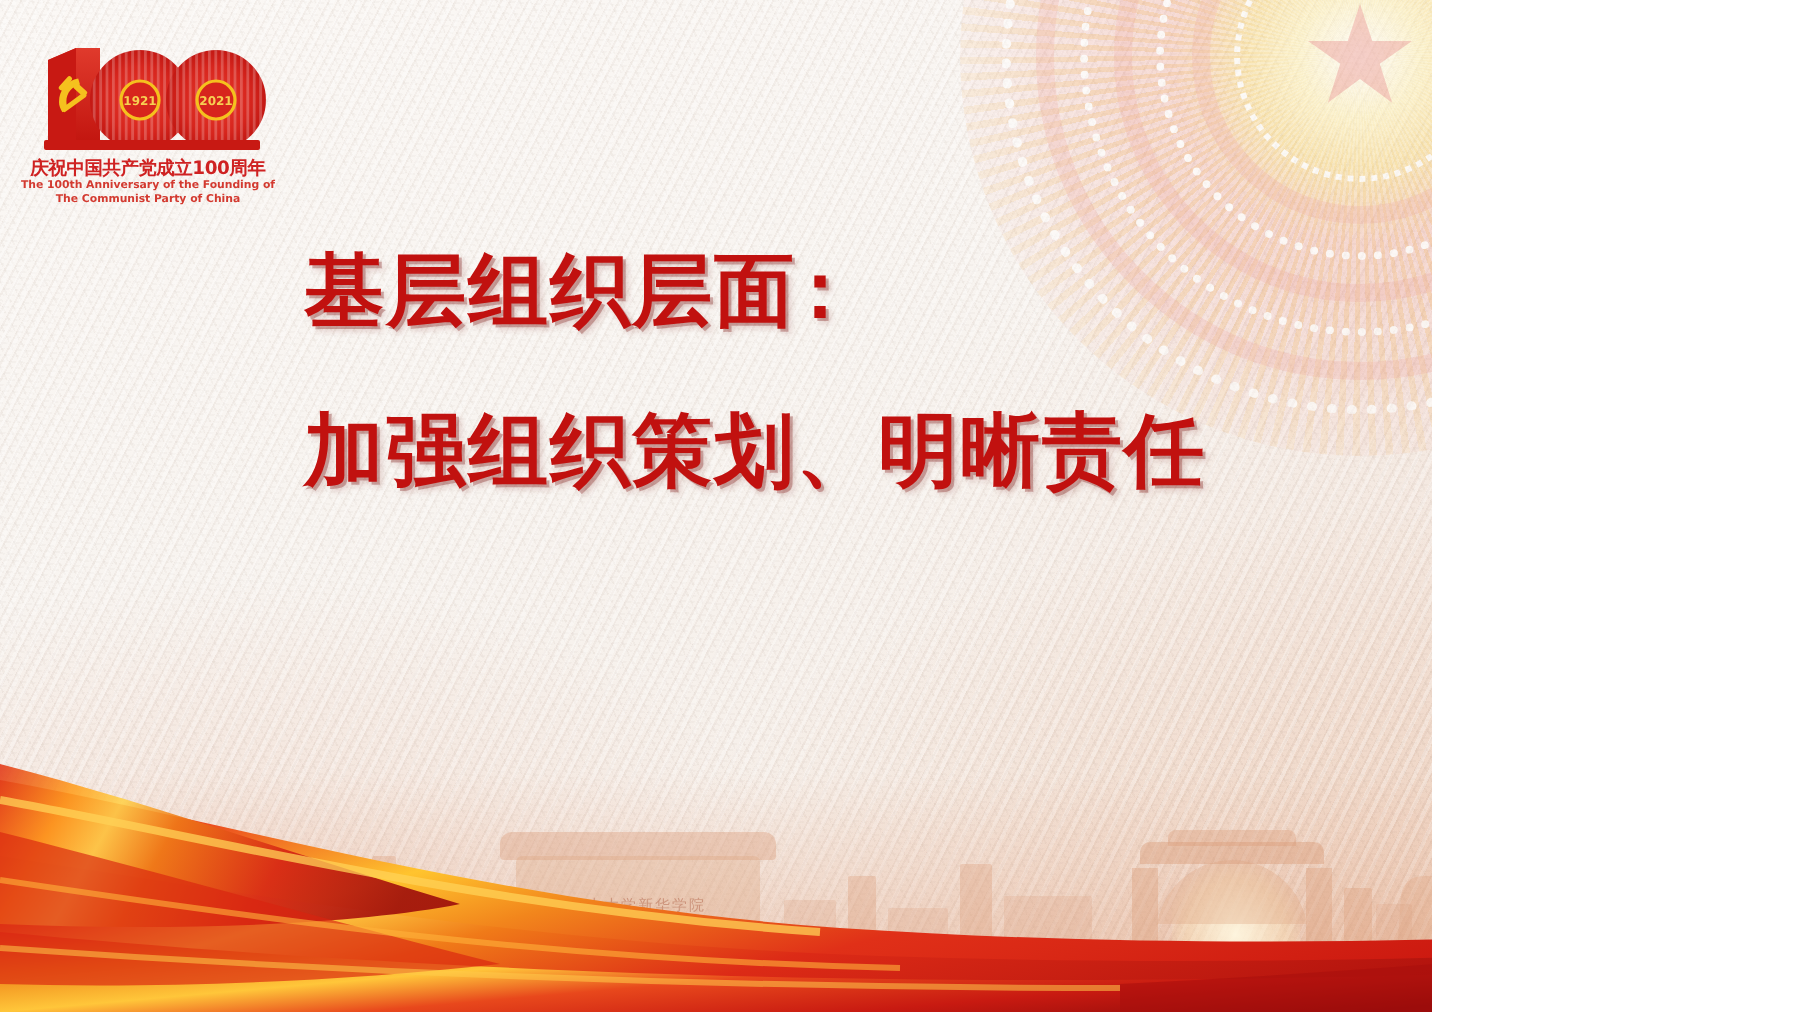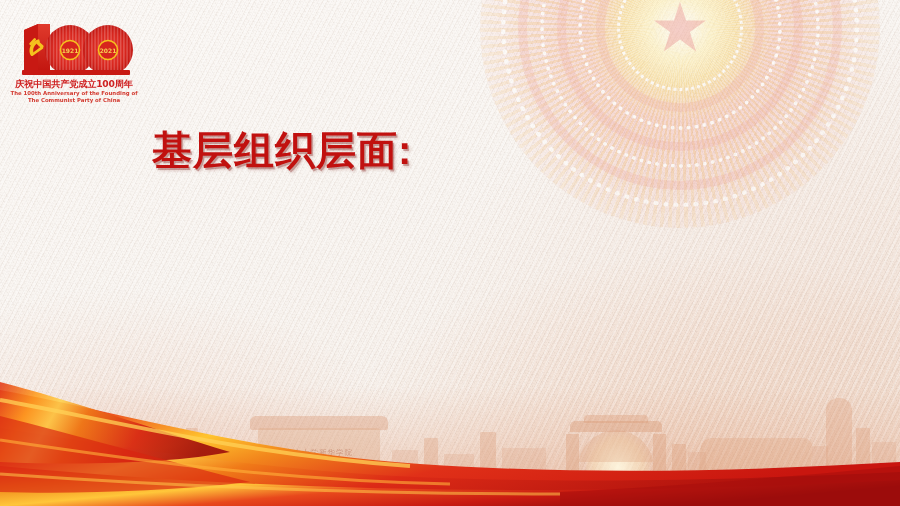--- a/index.html
+++ b/index.html
@@ -2,21 +2,21 @@
 <html><head>
 <meta charset="utf-8">
 <style>
   html, body {
     margin: 0;
     padding: 0;
     background: #ffffff;
   }
   #slide {
     position: relative;
-    width: 900px;
+    width: 716px;
     height: 506px;
     overflow: hidden;
     background: #fde047;
     font-family: "Liberation Serif", "DejaVu Serif", serif;
   }
 
   
   .paper-base {
     position: absolute;
     inset: 0;
@@ -129,21 +129,21 @@
   }
 
   
   .headline {
     position: absolute;
     left: 152px;
     top: 124px;
     width: 700px;
   }
   .hl-line {
-    font-family: Liberation Sans, sans-serif;
+    font-family: Liberation Mono, monospace;
     font-weight: bold;
     color: #c1110f;
     letter-spacing: 1px;
     white-space: nowrap;
     text-shadow: 1.5px 1.5px 0 rgba(120,12,10,0.30), 2.5px 2.5px 3px rgba(120,20,15,0.18);
   }
   .hl-line.l1 { font-size: 40px; line-height: 52px; margin-bottom: 28px; }
   .hl-line.l2 { font-size: 40px; line-height: 52px; margin-bottom: 28px; }
   .hl-line.l3 { font-size: 40px; line-height: 52px; }
 
@@ -301,20 +301,21 @@
     </svg>
     <div class="emblem-cn">庆祝中国共产党成立100周年</div>
     <div class="emblem-en">
       <div>The 100th Anniversary of the Founding of</div>
       <div>The Communist Party of China</div>
     </div>
   </div>
 
   <div class="headline">
     <div class="hl-line l1">基层组织层面:</div>
+    <div class="hl-line l2">加强组织策划、明晰责任</div>
   </div>
 
   <div class="skyline">
     <div class="sky-haze"></div>
 
     <div class="bldg soft" style="left:4px;  width:22px; height:42px;"></div>
     <div class="bldg" style="left:30px; width:16px; height:56px;"></div>
     <div class="bldg soft" style="left:50px; width:26px; height:34px;"></div>
     <div class="bldg" style="left:80px; width:14px; height:48px;"></div>
     <div class="bldg soft" style="left:98px; width:30px; height:28px;"></div>

